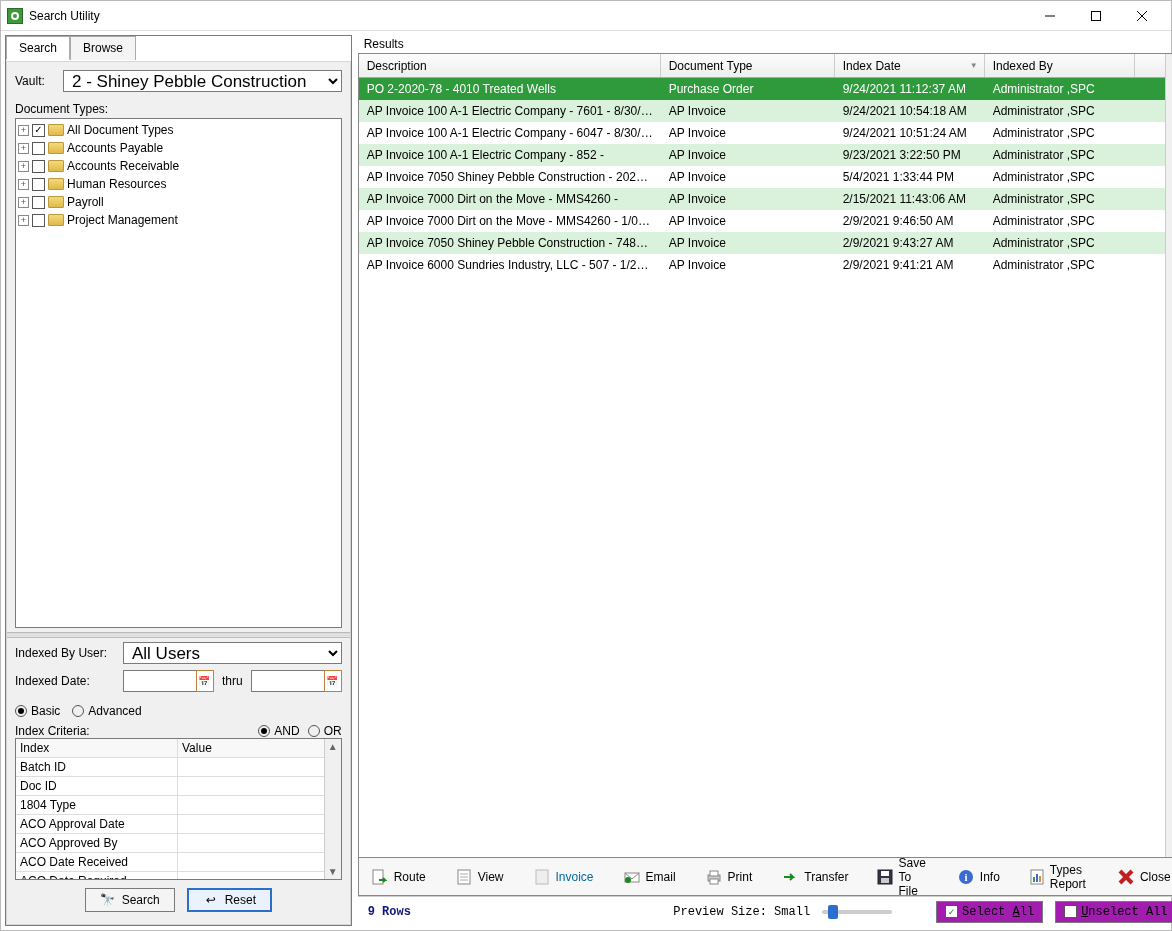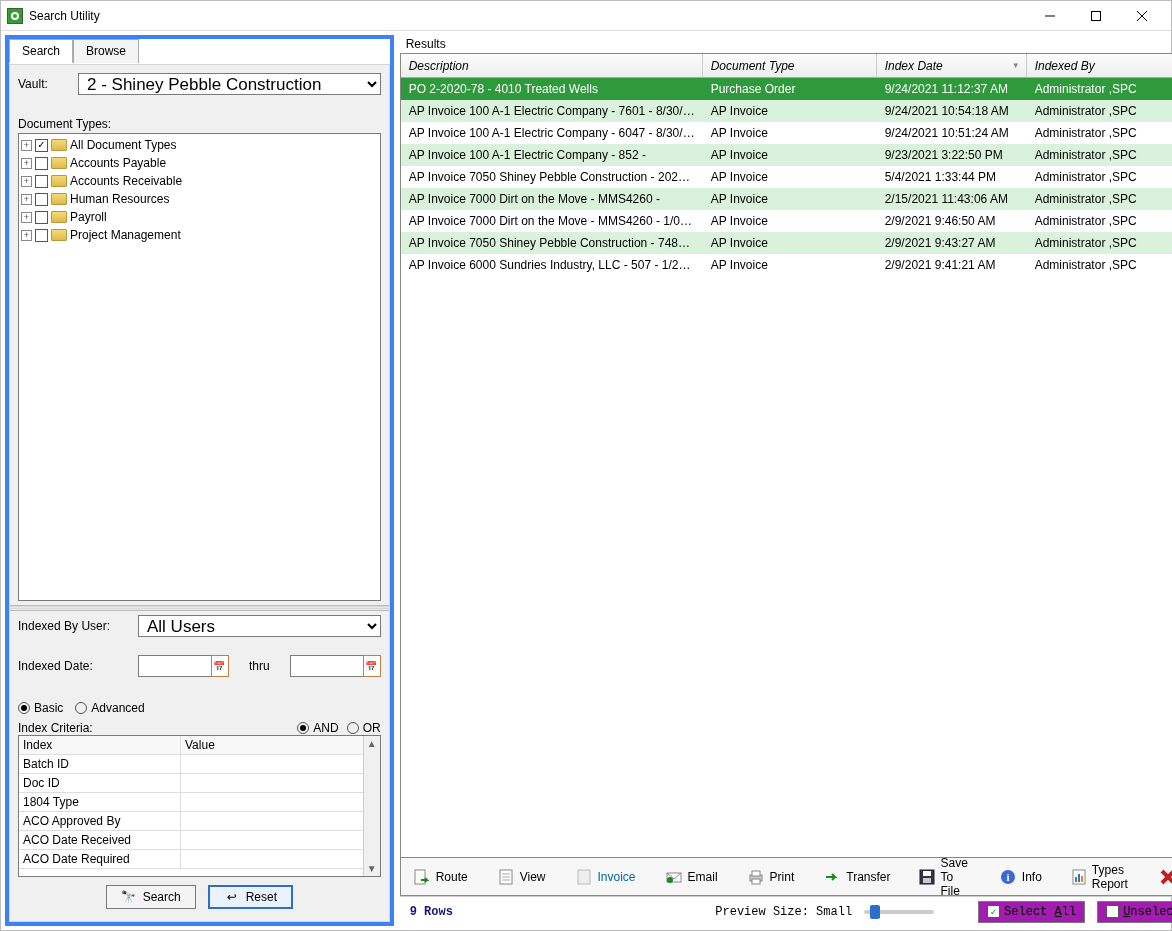--- a/index.html
+++ b/index.html
@@ -60,21 +60,21 @@
     flex: 1;
     display: flex;
     padding: 4px;
     gap: 6px;
   }
   
   .left-panel {
     width: 390px;
     display: flex;
     flex-direction: column;
-    border: 4px solid #3b82f6;
+    border: 1px solid #3b82f6;
   }
   .tabs {
     display: flex;
     gap: 0;
     margin-bottom: 2px;
   }
   .tab {
     padding: 4px 12px;
     border: 1px solid #aaa;
     border-bottom: none;
@@ -90,21 +90,21 @@
   .tab-body {
     border: 1px solid #d6d6d6;
     background: #f0f0f0;
     padding: 8px;
     margin-top: -1px;
     flex: 1;
     display: flex;
     flex-direction: column;
     overflow: hidden;
   }
-  .row { display: flex; align-items: center; gap: 20px; margin-bottom: 18px; }
+  .row { display: flex; align-items: center; gap: 8px; margin-bottom: 6px; }
   .lbl { width: 100px; color: #000; }
   .select, input.text {
     border: 1px solid #7a7a7a;
     background: #fff;
     height: 22px;
     padding: 0 4px;
     font-family: inherit;
     font-size: 17px;
     flex: 1;
   }
@@ -258,21 +258,20 @@
     border-bottom: 1px solid #aaa;
     height: 24px;
     align-items: center;
   }
   .results-head > div {
     padding: 0 8px;
     border-right: 1px solid #ccc;
     height: 100%;
     display: flex; align-items: center;
     position: relative;
-    font-style: italic;
   }
   .col-desc { width: 302px; }
   .col-type { width: 174px; }
   .col-date { width: 150px; }
   .col-by { width: 150px; }
   .sort-indicator {
     position: absolute; right: 6px;
     font-size: 8px; color: #888;
   }
   .results-body { flex:1; overflow:auto; }
@@ -489,20 +488,24 @@
               </div>
               <div class="criteria-row">
                 <div class="col-index">Doc ID</div>
                 <div class="col-value"></div>
               </div>
               <div class="criteria-row">
                 <div class="col-index">1804 Type</div>
                 <div class="col-value"></div>
               </div>
               <div class="criteria-row">
+                <div class="col-index">ACO Approval Date</div>
+                <div class="col-value"></div>
+              </div>
+              <div class="criteria-row">
                 <div class="col-index">ACO Approved By</div>
                 <div class="col-value"></div>
               </div>
               <div class="criteria-row">
                 <div class="col-index">ACO Date Received</div>
                 <div class="col-value"></div>
               </div>
               <div class="criteria-row">
                 <div class="col-index">ACO Date Required</div>
                 <div class="col-value"></div>

